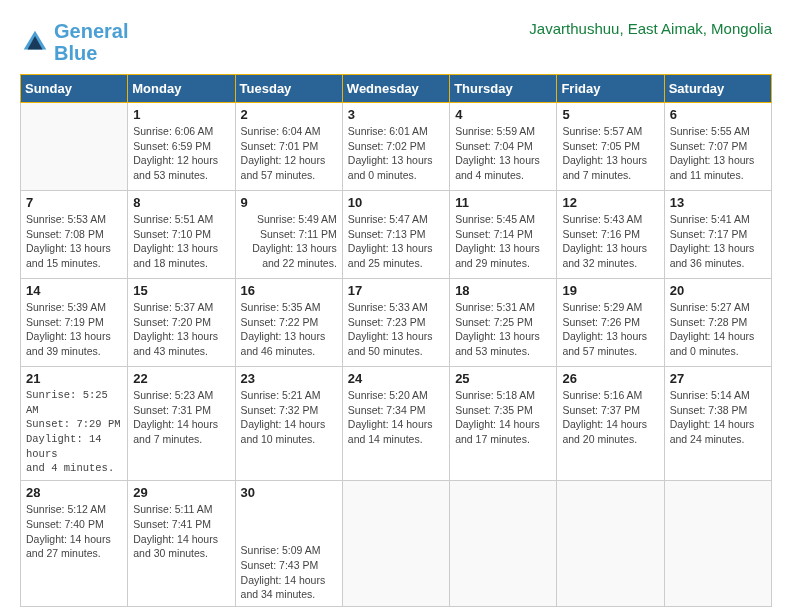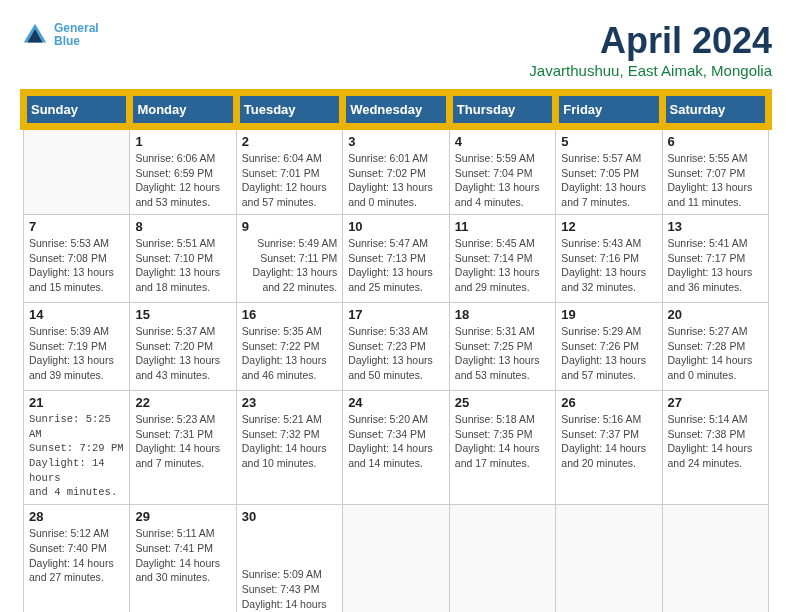--- a/index.html
+++ b/index.html
@@ -15,21 +15,21 @@
       justify-content: space-between;
       align-items: flex-start;
       margin-bottom: 10px;
     }
     .logo {
       display: flex;
       align-items: center;
       gap: 4px;
     }
     .logo-text {
-      font-size: 12px;
+      font-size: 20px;
       font-weight: bold;
       color: #1a3a5c;
       line-height: 1.1;
     }
     .logo-text span {
       color: #4a9fd4;
     }
     .logo-icon {
       width: 30px;
       height: 30px;
@@ -51,21 +51,21 @@
       border-collapse: collapse;
       font-size: 11px;
     }
     .calendar th {
       background: #2a6496;
       color: #fff;
       padding: 6px 4px;
       text-align: left;
       font-size: 13px;
       font-weight: bold;
-      border: 7px solid #eab308;
+      border: 1px solid #eab308;
     }
     .calendar td {
       border: 1px solid #ccc;
       vertical-align: top;
       padding: 4px 5px;
       height: 88px;
       width: 107px;
       color: #333;
     }
     .day-num {
@@ -91,21 +91,20 @@
     <svg class="logo-icon" viewBox="0 0 40 40">
       <polygon points="20,5 35,30 5,30" fill="#4a9fd4"></polygon>
       <polygon points="20,12 30,30 10,30" fill="#1a3a5c"></polygon>
     </svg>
     <div class="logo-text">
       <div><span>General</span></div>
       <div style="color:#4a9fd4">Blue</div>
     </div>
   </div>
   <div class="title-area">
-    <div class="month-title">April 2024</div>
     <div class="location">Javarthushuu, East Aimak, Mongolia</div>
   </div>
 </div>
 
 <table class="calendar">
   <thead>
     <tr>
     <th>Sunday</th>
         <th>Monday</th>
         <th>Tuesday</th>

